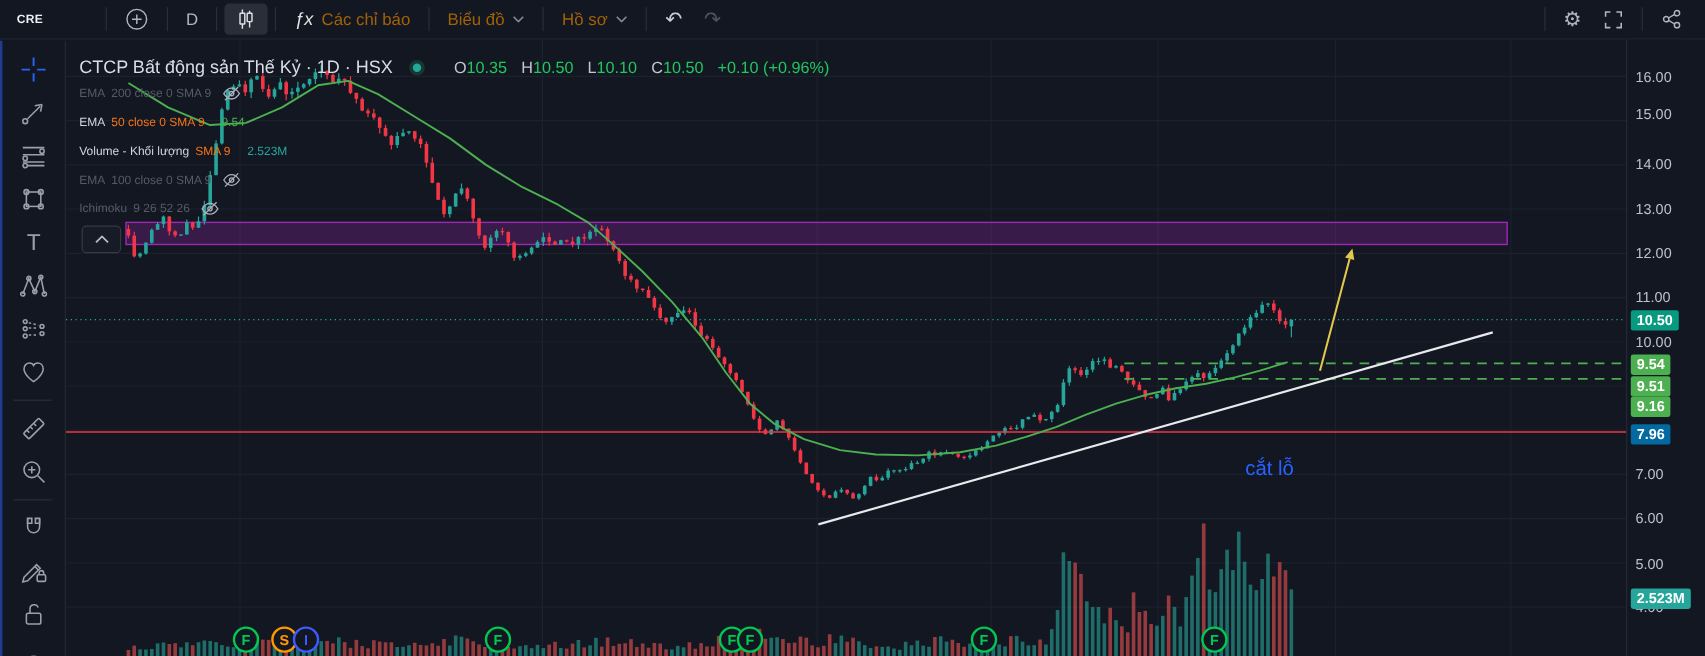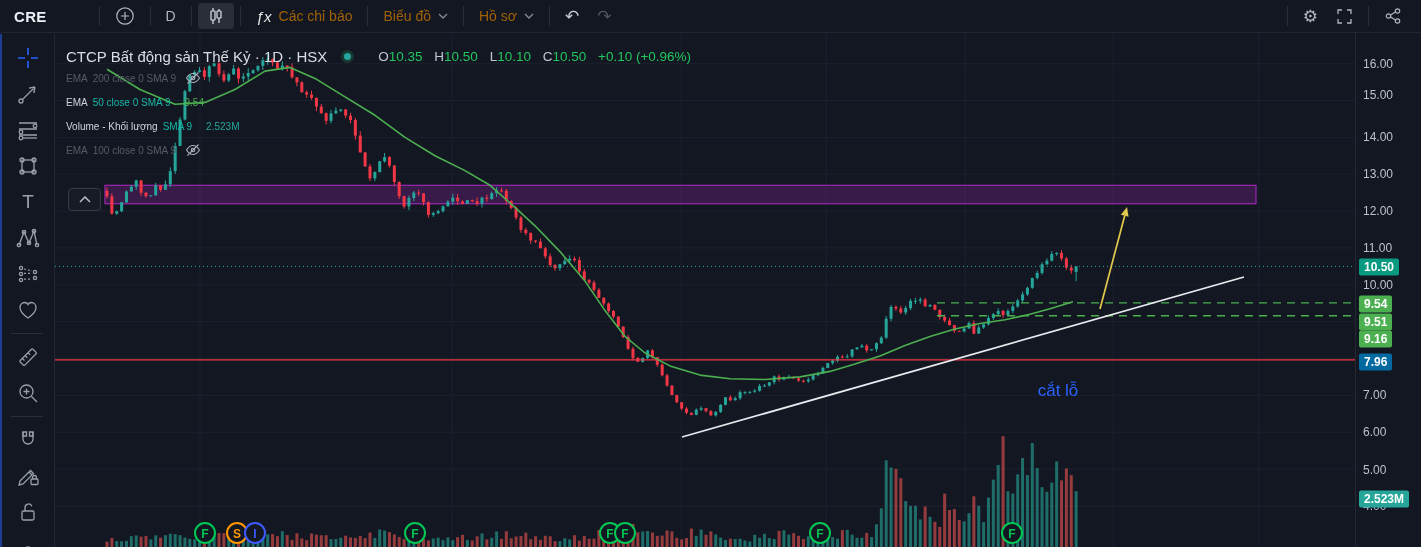--- a/index.html
+++ b/index.html
@@ -4,21 +4,21 @@
 <style>
   html,body{margin:0;padding:0;background:#0b0e15;}
   *{box-sizing:border-box;font-family:"Liberation Sans",sans-serif;}
   #app{position:relative;width:1421px;height:547px;background:#131722;overflow:hidden;}
 
   
   .topbar{position:absolute;left:0;top:0;width:1421px;height:33px;background:#131722;
           border-bottom:1px solid #21252f;display:flex;align-items:center;padding:0 10px;color:#c9ccd6;}
   .tb-item{display:flex;align-items:center;height:26px;padding:0 9px;border-radius:4px;cursor:pointer;white-space:nowrap;}
   .tb-sep{width:1px;height:20px;background:#2a2e39;margin:0 6px;flex:none;}
-  .tb-symbol{font-weight:bold;font-size:15px;color:#eceff4;letter-spacing:.3px;padding-left:4px;margin-right:46px;}
+  .tb-symbol{font-weight:bold;font-size:10px;color:#eceff4;letter-spacing:.3px;padding-left:4px;margin-right:46px;}
   .tb-interval{font-size:14px;color:#b2b5be;}
   .tb-active{background:#2a2e39;}
   .tb-label{font-size:14px;color:#a16207;}
   .fx{font-size:15px;color:#e5e5e5;font-style:italic;margin-right:7px;}
   .chev{margin-left:7px;display:inline-flex;}
   .tb-undo{font-size:17px;color:#c7cbd6;}
   .tb-redo{font-size:17px;color:#50535e;}
   .tb-right{margin-left:auto;display:flex;align-items:center;}
   .tb-gear{font-size:17px;color:#b2b5be;}
   svg.ticon{display:block;}
@@ -36,21 +36,21 @@
   
   .legend{position:absolute;left:66px;top:46px;z-index:5;}
   .lg-title-row{display:flex;align-items:center;height:20px;font-size:15px;color:#dadde5;}
   .lg-dot{width:13px;height:13px;border-radius:50%;background:#16382f;display:inline-flex;align-items:center;justify-content:center;margin:0 10px 0 14px;}
   .lg-dot i{width:7px;height:7px;border-radius:50%;background:#26a69a;}
   .lg-ohlc{font-size:13.5px;margin-left:6px;}
   .lg-ohlc .k{color:#c2c6d1;margin-left:8px;}
   .lg-ohlc .v{color:#22c55e;}
   .lg-row{display:flex;align-items:center;height:24px;font-size:10px;}
   .lg-main{color:#d1d4dc;}
-  .lg-params{color:#14b8a6;margin-left:5px;}
+  .lg-params{color:#f97316;margin-left:5px;}
   .lg-val{margin-left:14px;}
   .lg-dim .lg-main,.lg-dim .lg-params{color:#565b66;}
   .eyeoff{margin-left:9px;display:inline-flex;}
   .collapse-btn{position:absolute;left:68px;top:188px;width:33px;height:23px;background:#171b26;
         border:1px solid #363a45;border-radius:4px;z-index:5;display:flex;align-items:center;justify-content:center;cursor:pointer;}
 
   
   .paxis{position:absolute;left:1355px;top:33px;width:48px;height:514px;background:#131722;border-left:1px solid #242835;z-index:4;}
   .tick{position:absolute;left:7px;transform:translateY(-50%);font-size:12px;color:#bdc1cc;}
   .pbadge{position:absolute;left:3px;transform:translateY(-50%);font-size:12px;font-weight:bold;color:#fff;
@@ -946,20 +946,29 @@
         </div>
         <div class="lg-row lg-dim">
           <span class="lg-main">EMA</span>
           <span class="lg-params">100 close 0 SMA 9</span>
           <svg class="eyeoff" width="16" height="16" viewBox="0 0 16 16">
             <path d="M1.5 8C3.5 4.8 5.6 3.5 8 3.5S12.5 4.8 14.5 8C12.5 11.2 10.4 12.5 8 12.5S3.5 11.2 1.5 8z" fill="none" stroke="#aab0bc" stroke-width="1.1"></path>
             <circle cx="8" cy="8" r="1.8" fill="none" stroke="#aab0bc" stroke-width="1.1"></circle>
             <path d="M2.5 13.5l11-11" stroke="#aab0bc" stroke-width="1.1"></path>
           </svg>
         </div>
+        <div class="lg-row lg-dim">
+          <span class="lg-main">Ichimoku</span>
+          <span class="lg-params">9 26 52 26</span>
+          <svg class="eyeoff" width="16" height="16" viewBox="0 0 16 16">
+            <path d="M1.5 8C3.5 4.8 5.6 3.5 8 3.5S12.5 4.8 14.5 8C12.5 11.2 10.4 12.5 8 12.5S3.5 11.2 1.5 8z" fill="none" stroke="#aab0bc" stroke-width="1.1"></path>
+            <circle cx="8" cy="8" r="1.8" fill="none" stroke="#aab0bc" stroke-width="1.1"></circle>
+            <path d="M2.5 13.5l11-11" stroke="#aab0bc" stroke-width="1.1"></path>
+          </svg>
+        </div>
       </div>
   </div>
   <div class="collapse-btn">
     <svg width="12" height="7" viewBox="0 0 12 7">
       <path d="M1 6l5-5 5 5" fill="none" stroke="#b9bdc9" stroke-width="1.5"></path>
     </svg>
   </div>
 
   <div class="paxis" id="paxis">
       <div class="tick" style="top: 30.7px;">16.00</div>

